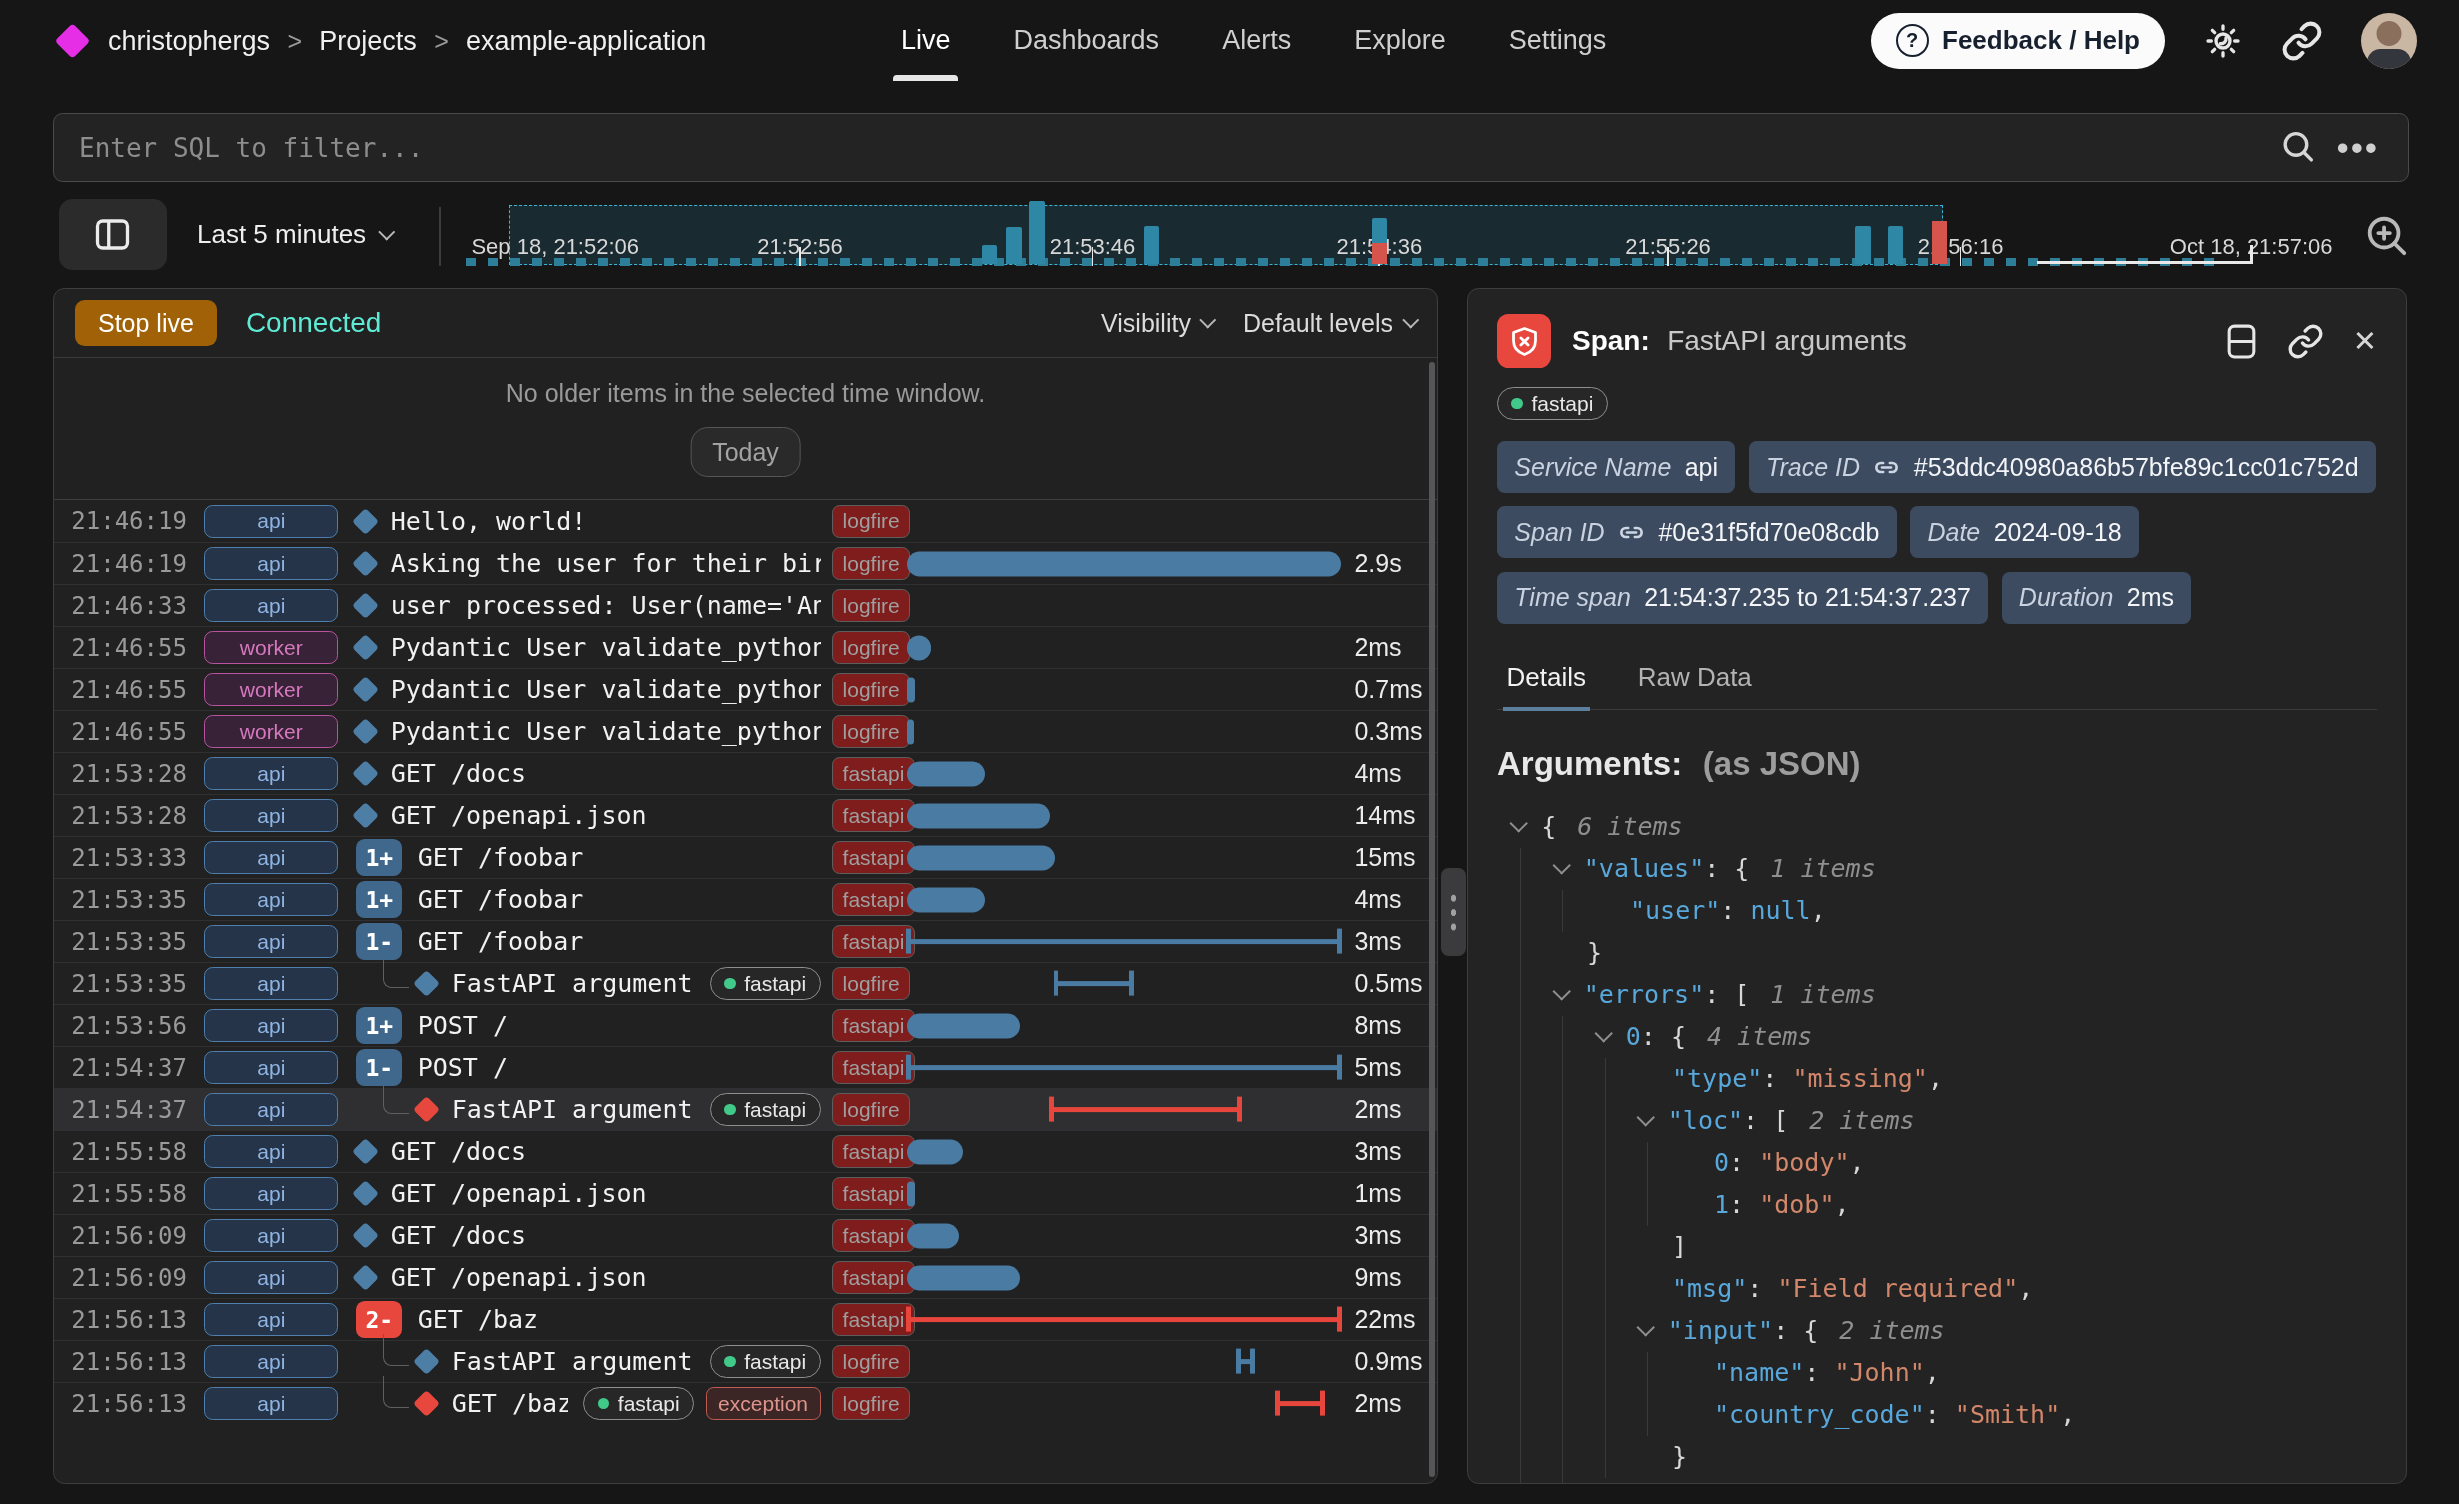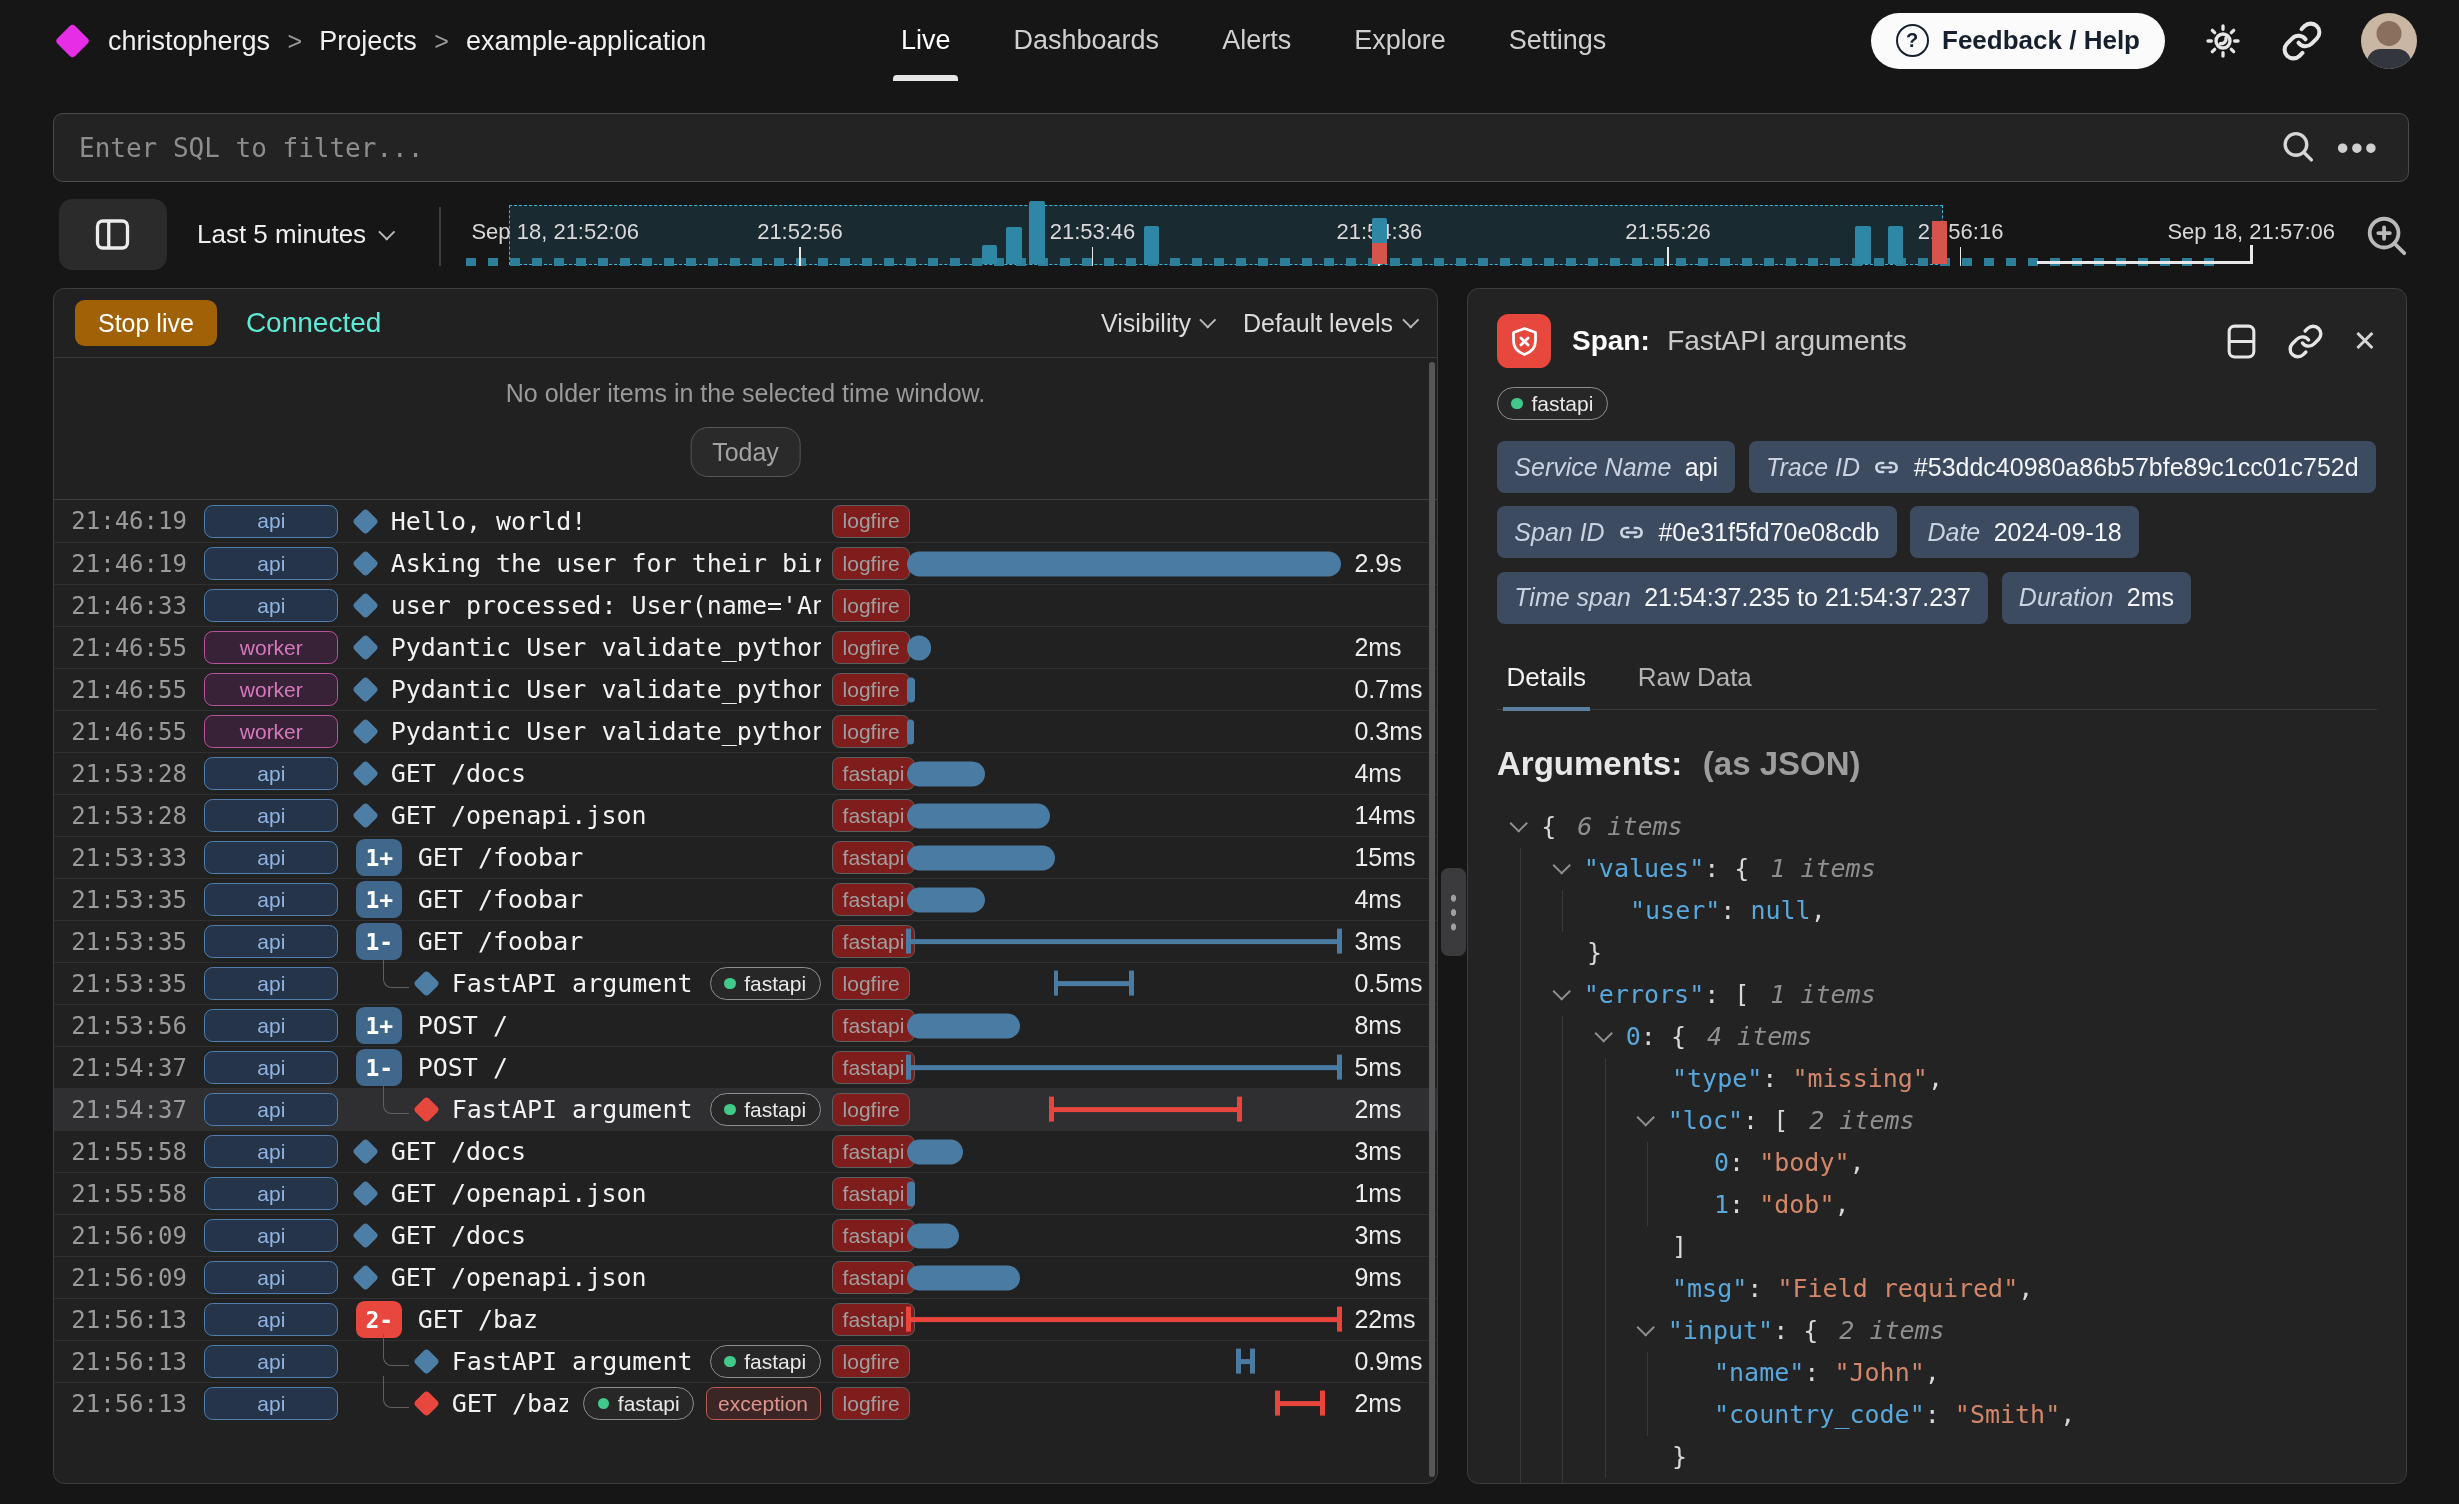--- a/index.html
+++ b/index.html
@@ -43,21 +43,21 @@
                border-radius:13.4px; display:flex; align-items:center; justify-content:center; cursor:pointer; color:#ececec; }
   .tb-range { position:absolute; left:144px; top:0; height:75px; display:flex; align-items:center; gap:15.4px;
               font-size:26px; color:#efefef; background:none; border:none; cursor:pointer; }
   .chev { display:inline-block; width:11.5px; height:11.5px; border-right:2.9px solid #b9b9b9; border-bottom:2.9px solid #b9b9b9;
           transform:rotate(45deg); margin-top:-5.8px; }
   .tb-divider { position:absolute; left:386px; top:9.6px; bottom:9.6px; width:1.9px; background:#3c3c3e; }
   .tb-chart { position:absolute; left:399px; top:0; width:1912px; height:75px; }
   .tl-selection { position:absolute; top:7.7px; height:60px; border:1.9px dashed #38b6d8; background:rgba(56,170,210,0.14); }
   .tl-dashes { position:absolute; left:14.4px; width:1748px; top:61px; height:7.7px;
                background:repeating-linear-gradient(90deg,#2c7e99 0 9.6px, transparent 9.6px 22px); }
-  .tick-label { position:absolute; top:22px; transform:translateX(-50%); font-size:22px; color:#d8d8d8; white-space:nowrap; }
+  .tick-label { position:absolute; top:37px; transform:translateX(-50%); font-size:22px; color:#d8d8d8; white-space:nowrap; }
   .tick-line { position:absolute; top:50px; width:1.9px; height:19px; background:#e9e9e9; }
   .tl-bar { position:absolute; bottom:7.7px; width:15.4px; display:flex; flex-direction:column; align-items:stretch; }
   .tl-bar .seg { width:100%; }
   .seg.teal { background:#2f87a6; border-radius:1.9px 1.9px 0 0; }
   .seg.red { background:#d5554c; }
   .tl-endline { position:absolute; left:1585px; width:215px; top:64px; height:2.9px; background:#e9e9e9; }
   .tl-endtick { position:absolute; left:1798px; top:48px; width:2.9px; height:19px; background:#e9e9e9; }
   .tb-zoom { position:absolute; right:0; top:15.4px; background:none; border:none; color:#b9b9b9; cursor:pointer; }
 
   
@@ -220,21 +220,21 @@
     </button>
     <button class="tb-range">
       <span>Last 5 minutes</span>
       <span class="chev"></span>
     </button>
     <div class="tb-divider"></div>
     <div class="tb-chart">
       <div class="tl-selection" style="left: 3%; width: 75%;"></div>
       <div class="tl-dashes"></div>
       <div class="tick-label" id="tl-start" style="left: 5.4%;">Sep 18, 21:52:06</div>
-      <div class="tick-label" id="tl-end" style="left: 94.1%;">Sep 18, 21:57:06</div>
+      <div class="tick-label" id="tl-end" style="left: 94.1%;">Oct 18, 21:57:06</div>
       <div class="tl-endline"></div>
       <div class="tl-endtick"></div>
     <div class="tick-label" style="left: 18.2%;">21:52:56</div>
         <div class="tick-line" style="left: calc(18.2% - 1px);"></div>
         <div class="tick-label" style="left: 33.5%;">21:53:46</div>
         <div class="tick-line" style="left: calc(33.5% - 1px);"></div>
         <div class="tick-label" style="left: 48.5%;">21:54:36</div>
         <div class="tick-line" style="left: calc(48.5% - 1px);"></div>
         <div class="tick-label" style="left: 63.6%;">21:55:26</div>
         <div class="tick-line" style="left: calc(63.6% - 1px);"></div>

